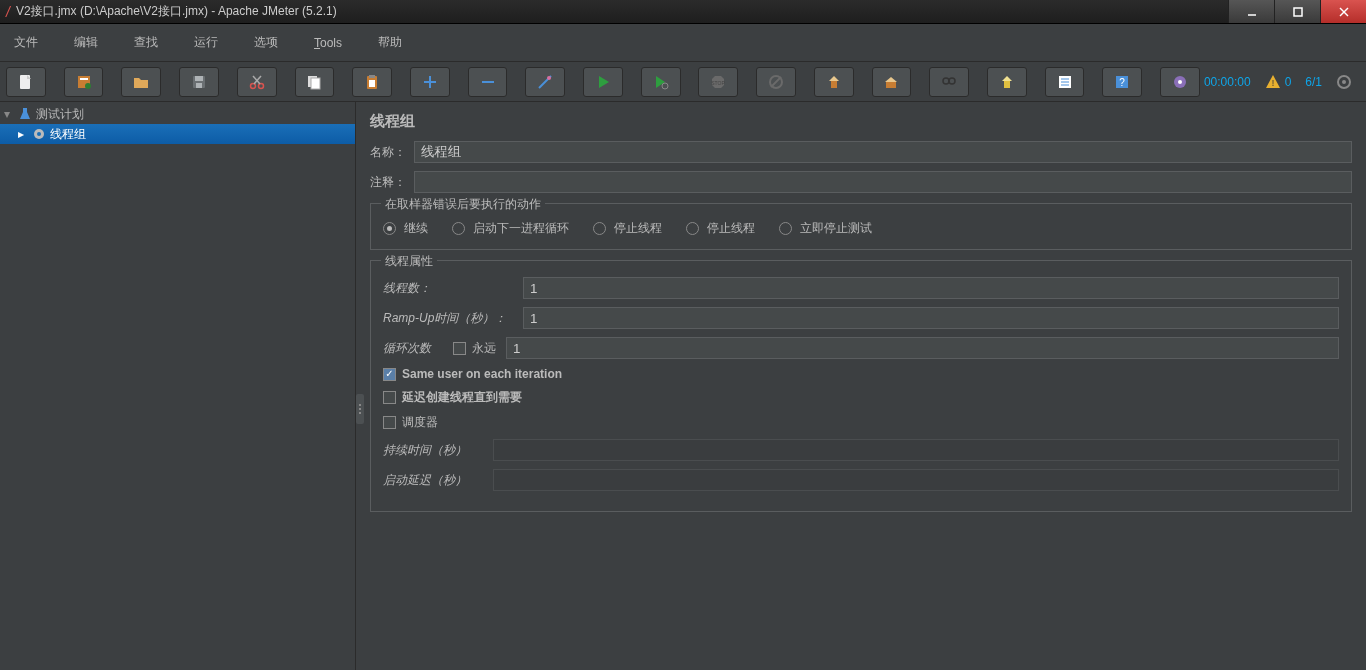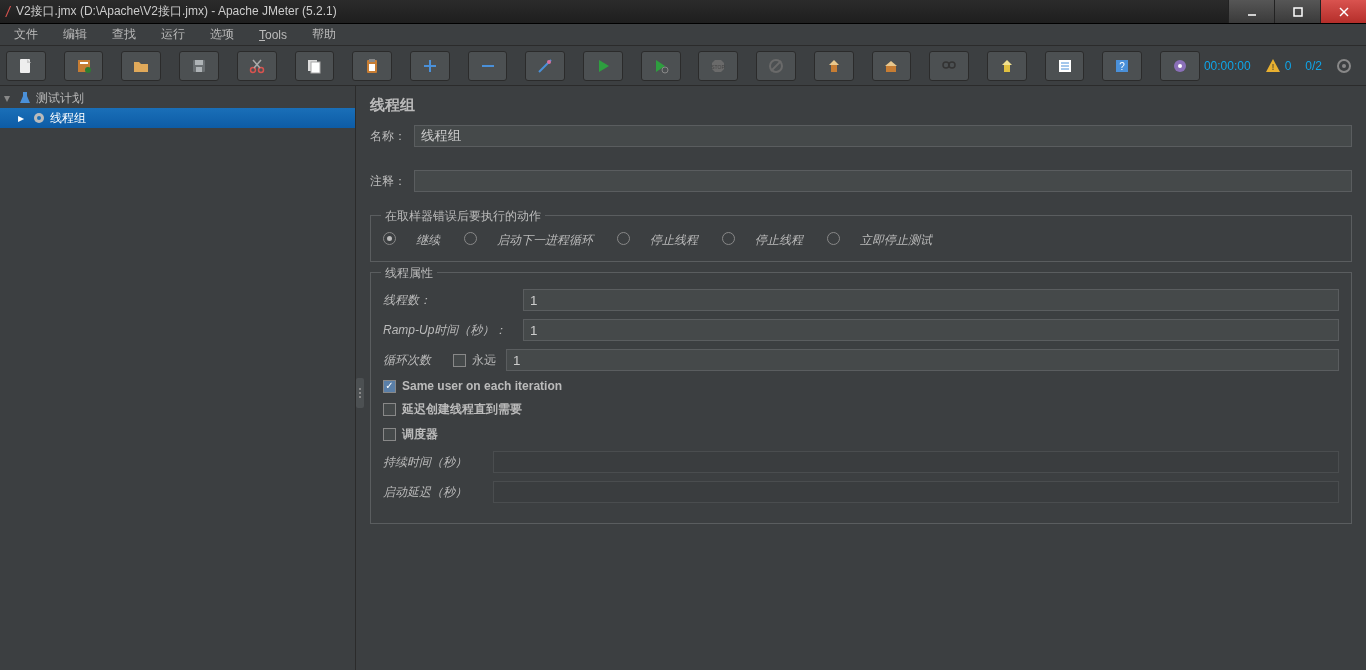--- a/index.html
+++ b/index.html
@@ -8,21 +8,21 @@
 
 .titlebar { height: 24px; background: linear-gradient(#2b2b2b, #1e1e1e); display: flex; align-items: center; padding-left: 6px; border-bottom: 1px solid #000; }
 .titlebar .feather { color: #d9534f; font-size: 14px; font-style: italic; margin-right: 6px; }
 .titlebar .title-text { color: #cccccc; }
 .win-controls { margin-left: auto; display: flex; height: 100%; }
 .win-btn { width: 46px; height: 100%; display: flex; align-items: center; justify-content: center; background: linear-gradient(#565656,#3a3a3a); border-left: 1px solid #222; color: #eee; }
 .win-btn.close { background: linear-gradient(#d9534f,#b52e2a); }
 .win-btn svg { width: 12px; height: 12px; }
 
 
-.menubar { height: 22px; background: #3c3f41; display: flex; align-items: center; padding-left: 6px; gap: 9px; border-bottom: 1px solid #2b2b2b; }
+.menubar { height: 38px; background: #3c3f41; display: flex; align-items: center; padding-left: 6px; gap: 20px; border-bottom: 1px solid #2b2b2b; }
 .menu-item { padding: 2px 8px; color: #bbbbbb; cursor: default; }
 .menu-item .ul { text-decoration: underline; }
 
 
 .toolbar { height: 40px; background: #3c3f41; display: flex; align-items: center; padding: 0 6px; gap: 4px; border-bottom: 1px solid #2b2b2b; }
 .tbtn { width: 40px; height: 30px; background: #4c5052; border: 1px solid #2b2b2b; border-radius: 3px; display: flex; align-items: center; justify-content: center; }
 .tbtn svg { width: 18px; height: 18px; }
 .tbsep { width: 10px; }
 .tb-status { margin-left: auto; display: flex; align-items: center; gap: 14px; color: #0ea5e9; padding-right: 8px; }
 .tb-status .warn { display: flex; align-items: center; gap: 4px; }
@@ -33,30 +33,30 @@
 .tree { width: 356px; background: #3c3f41; border-right: 1px solid #2b2b2b; padding-top: 2px; }
 .tree-row { display: flex; align-items: center; height: 20px; padding-left: 4px; gap: 4px; color: #bbbbbb; }
 .tree-row.selected { background: #0d5ca6; background: linear-gradient(#1a6fb8,#0d5ca6); color: #fff; }
 .tree-row .caret { width: 10px; color: #888; }
 .tree-row.selected .caret { color: #fff; }
 .tree-row svg { width: 14px; height: 14px; }
 
 
 .content { flex: 1; background: #3c3f41; padding: 10px 14px; overflow: auto; position: relative; }
 .panel-title { font-size: 15px; font-weight: bold; color: #bbbbbb; margin-bottom: 10px; }
-.row { display: flex; align-items: center; margin-bottom: 23px; gap: 8px; }
+.row { display: flex; align-items: center; margin-bottom: 8px; gap: 8px; }
 .row .lbl { color: #bbbbbb; white-space: nowrap; }
 .textfield { flex: 1; height: 22px; background: #45494a; border: 1px solid #5a5d5f; color: #ccc; padding: 0 6px; }
 .textfield.disabled { background: #3a3d3f; color: #777; border-color: #4a4d4f; }
 
 
 .fieldset { border: 1px solid #5a5d5f; margin: 10px 0 4px 0; padding: 16px 12px 12px 12px; position: relative; }
 .fieldset .legend { position: absolute; top: -8px; left: 10px; background: #3c3f41; padding: 0 4px; color: #bbbbbb; font-size: 12px; }
 .radios { display: flex; align-items: center; gap: 24px; flex-wrap: wrap; }
-.radio { display: flex; align-items: flex-start; gap: 20px; font-style: italic; }
+.radio { display: flex; align-items: center; gap: 8px; }
 .radio .dot { width: 13px; height: 13px; border-radius: 50%; border: 1px solid #888; display: flex; align-items: center; justify-content: center; }
 .radio.checked .dot::after { content: ""; width: 5px; height: 5px; border-radius: 50%; background: #bbb; }
 
 
 .propgrid .prow { display: flex; align-items: center; margin-bottom: 8px; gap: 10px; }
 .propgrid .plbl { width: 130px; text-align: left; color: #bbbbbb; font-style: italic; }
 .propgrid .pfield { flex: 1; }
 .check { display: flex; align-items: center; gap: 6px; }
 .check .box { width: 13px; height: 13px; border: 1px solid #888; background: #45494a; display: flex; align-items: center; justify-content: center; }
 .check.checked .box { background: #5a7fa8; }
@@ -257,21 +257,21 @@
 
   <div class="tb-status">
     <span>00:00:00</span>
     <span class="warn">
       <svg viewBox="0 0 16 16">
           <path d="M8 1l7 13H1z" fill="#e8b030"></path>
           <text x="8" y="12" text-anchor="middle" font-size="9" fill="#333">!</text>
         </svg>
       <span>0</span>
     </span>
-    <span>0/2</span>
+    <span>6/1</span>
     <svg viewBox="0 0 16 16">
         <circle cx="8" cy="8" r="6" fill="none" stroke="#888" stroke-width="2"></circle>
         <circle cx="8" cy="8" r="2" fill="#888"></circle>
       </svg>
   </div>
 </div>
 
 <div class="main">
 
   <div class="tree">
@@ -363,21 +363,21 @@
       </div>
       <div class="prow">
         <div class="check">
             <span class="box"></span>
             <span style="font-weight:bold">延迟创建线程直到需要</span>
           </div>
       </div>
       <div class="prow">
         <div class="check">
             <span class="box"></span>
-            <span style="font-weight:bold">调度器</span>
+            <span style="font-weight:normal">调度器</span>
           </div>
       </div>
 
       <div class="prow">
         <span class="plbl" style="width:100px">持续时间（秒）</span>
         <input class="textfield pfield disabled" disabled="" style="">
       </div>
       <div class="prow">
         <span class="plbl" style="width:100px">启动延迟（秒）</span>
         <input class="textfield pfield disabled" disabled="" style="">

